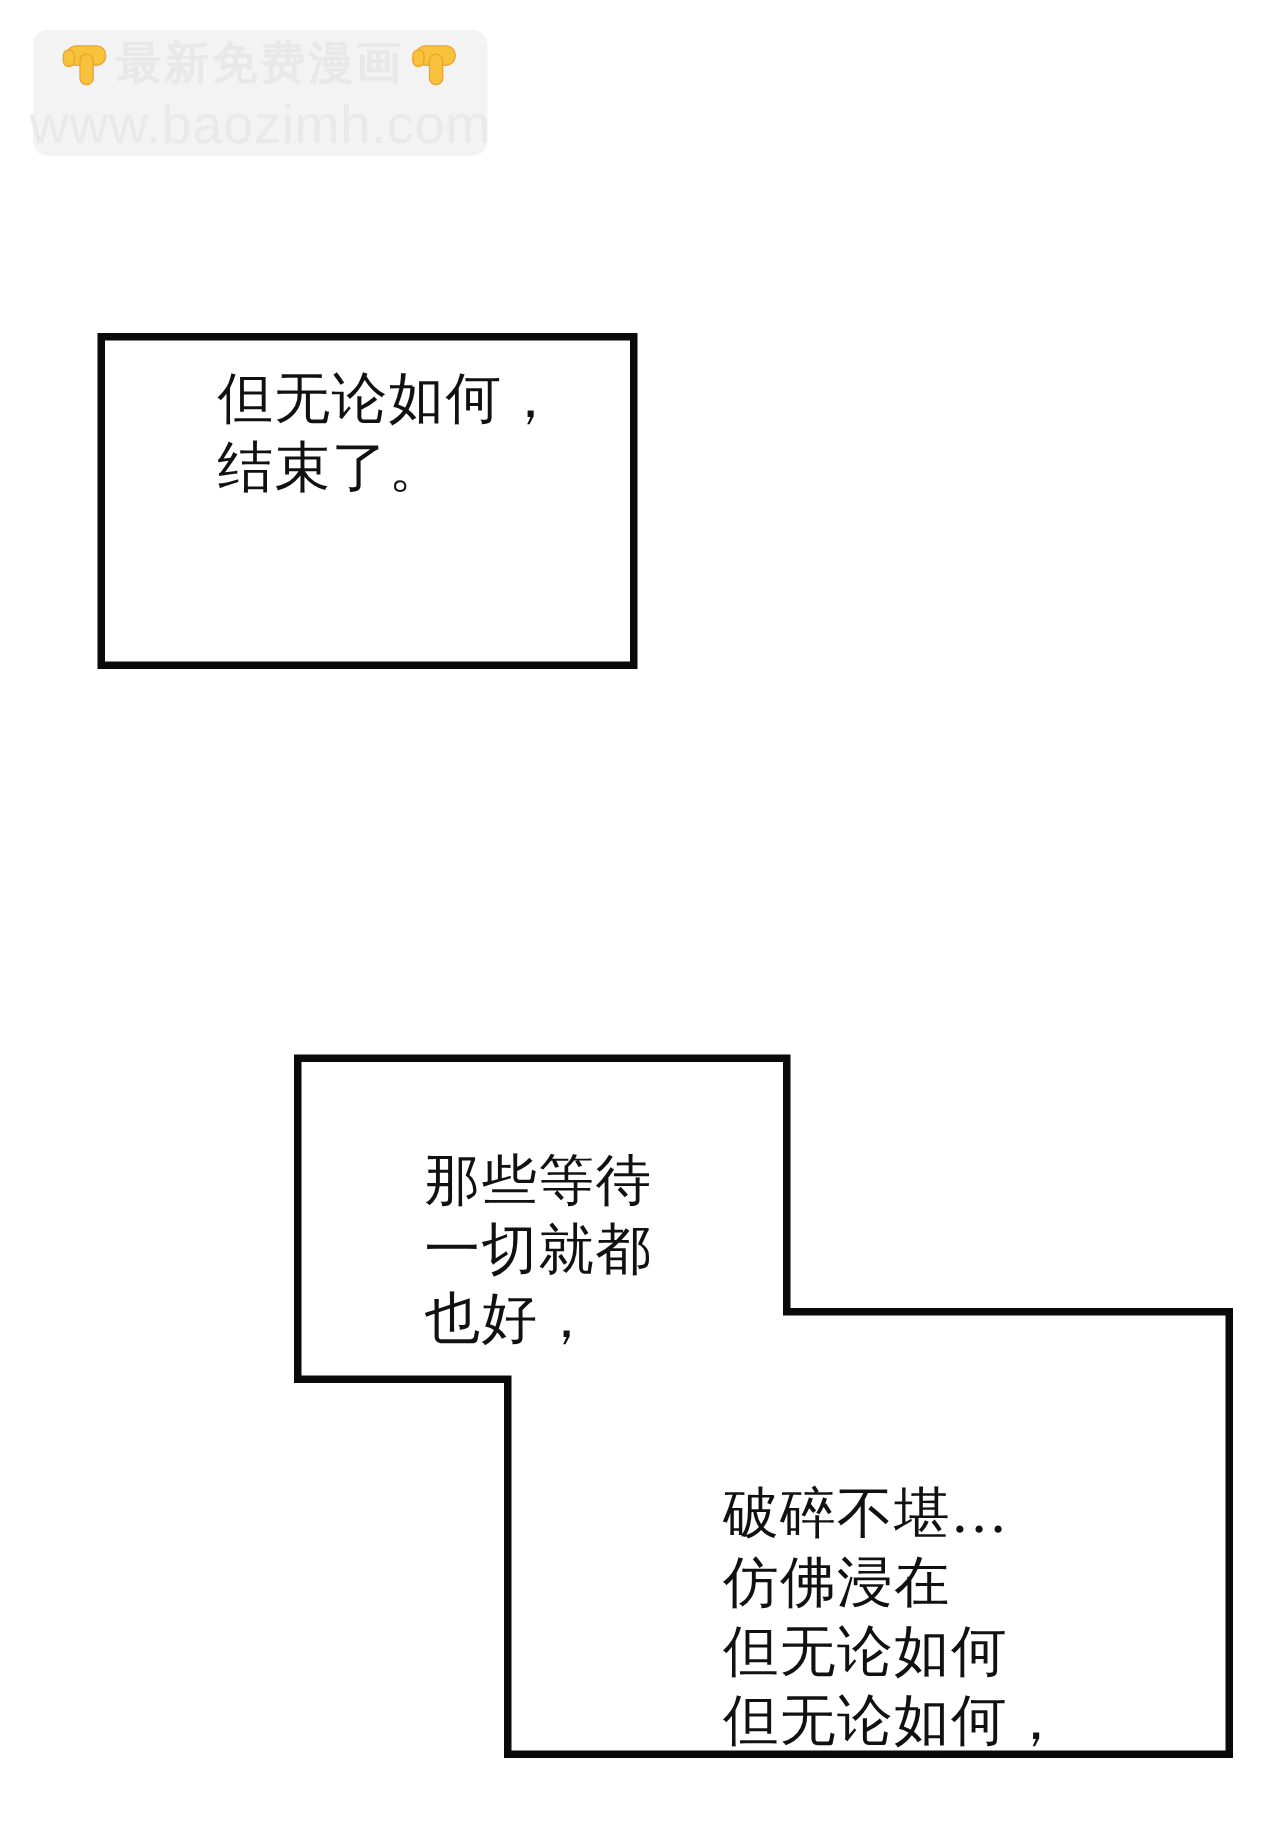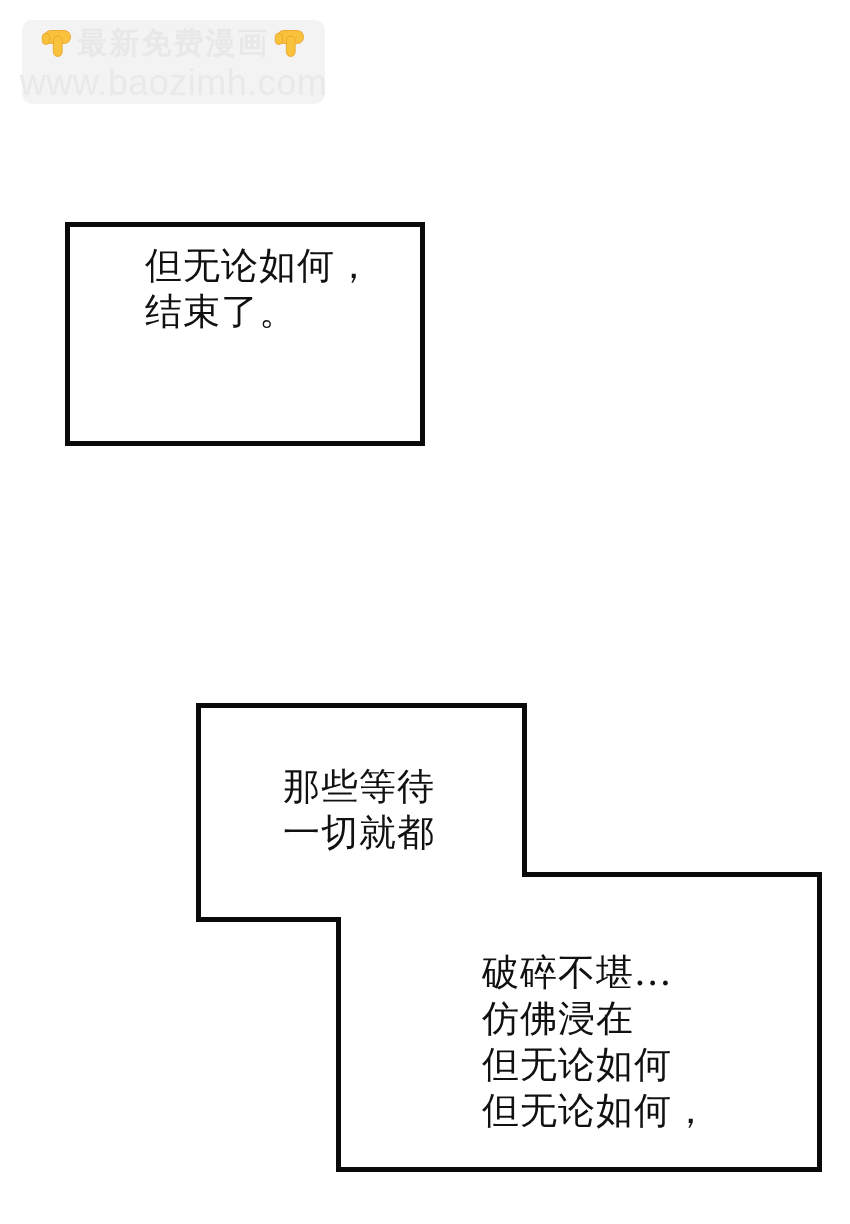--- a/index.html
+++ b/index.html
@@ -58,21 +58,21 @@
   }
 
   .text-block {
     color: #111111;
     font-size: 37px; line-height: 46px;
     letter-spacing: 1px; white-space: nowrap;
   }
   .box1-text { padding: 16px 0 0 75px; }
   .overlay-text { position: absolute; z-index: 5; margin-top: 23px; }
   .text-a { left: 283px; top: 741px; }
-  .text-b { left: 482px; top: 927px; }
+  .text-b { left: 482px; top: 963px; }
 </style>
 </head>
 <body>
 
 <div class="page">
 
   <div class="watermark">
     <div class="wm-row1">
       <span class="wm-emoji">
         <svg viewBox="0 0 40 40" xmlns="http://www.w3.org/2000/svg">
@@ -104,20 +104,21 @@
     </div>
   </div>
 
   <div class="panel rect-a"></div>
   <div class="panel rect-b"></div>
   <div class="patch"></div>
 
   <div class="text-block overlay-text text-a">
     <div>那些等待</div>
     <div>一切就都</div>
+    <div>也好，</div>
   </div>
 
   <div class="text-block overlay-text text-b">
     <div>破碎不堪...</div>
     <div>仿佛浸在</div>
     <div>但无论如何</div>
     <div>但无论如何，</div>
   </div>
 
 </div>

